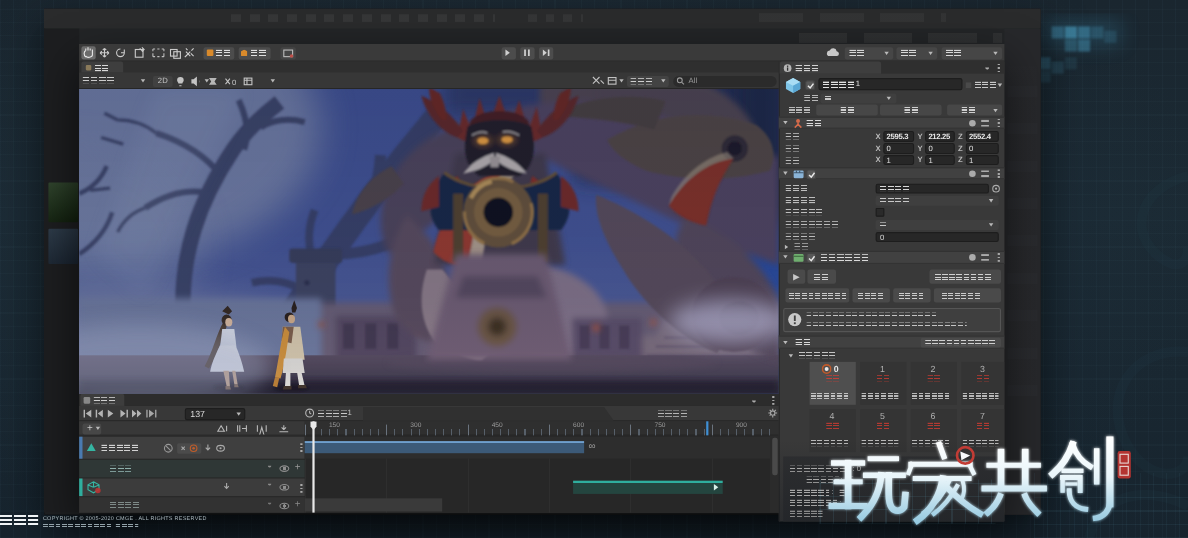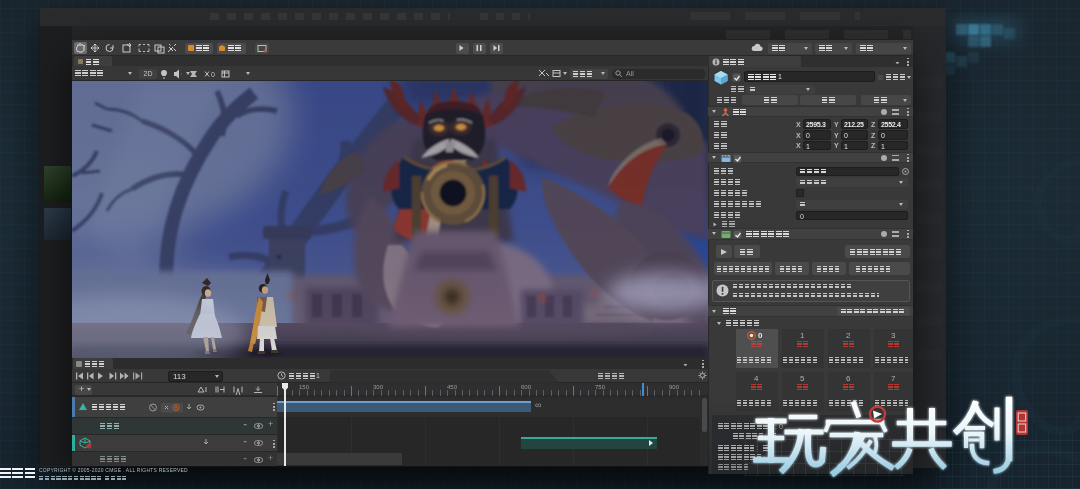--- a/index.html
+++ b/index.html
@@ -163,21 +163,21 @@
 <svg class="a" style="left:74px;top:371px" width="100" height="10" viewBox="0 0 100 10">
  <g fill="#b4b4b4">
   <path d="M2,1.5 h1.3 v7 h-1.3 z M9,1.5 v7 l-5,-3.5 z"></path>
   <path d="M13,1.5 h1.3 v7 h-1.3 z M19.5,1.5 v7 l-4.6,-3.5 z"></path>
   <path d="M24,1.5 l5,3.5 -5,3.5 z"></path>
   <path d="M35.5,1.5 v7 l4.6,-3.5 z M41,1.5 h1.3 v7 h-1.3 z"></path>
   <path d="M46,1.5 v7 l4,-3.5 z M50.5,1.5 v7 l4,-3.5 z"></path>
   <path d="M59,1.5 h1.2 v7 h-1.2 z M61.5,1.5 l4.6,3.5 -4.6,3.5 z M67,1.5 h1.2 v7 h-1.2 z" opacity=".9"></path>
  </g>
 </svg>
-<div class="fld a" style="left:168px;top:370.5px;width:55px;height:11px;font-size:8px;line-height:10px;padding-left:4px">113</div>
+<div class="fld a" style="left:168px;top:370.5px;width:55px;height:11px;font-size:8px;line-height:10px;padding-left:4px">137</div>
 <div class="car" style="left:215px;top:374.5px"></div>
 <svg class="a" style="left:277px;top:371px" width="9" height="9">
     <circle cx="4.5" cy="4.5" r="3.6" fill="none" stroke="#b5b5b5"></circle>
     <path d="M4.5,2.5 v2 l1.5,1" stroke="#b5b5b5" fill="none"></path>
   </svg>
 <span class="z a" style="--p:7px;left:289px;top:372.5px;width:26.5px;height:6px;color:#c8c8c8"></span>
 <span class="a" style="left:316px;top:372px;color:#c8c8c8;font-size:7px">1</span>
 <div class="a" style="left:330px;top:369.5px;width:228px;height:13px;background:#303030;clip-path:polygon(0 0,96% 0,100% 100%,0 100%)"></div>
 <span class="z a" style="--p:7px;left:598px;top:372.5px;width:26.5px;height:6px;color:#b5b5b5"></span>
 <svg class="a" style="left:698px;top:371px" width="9" height="9">

